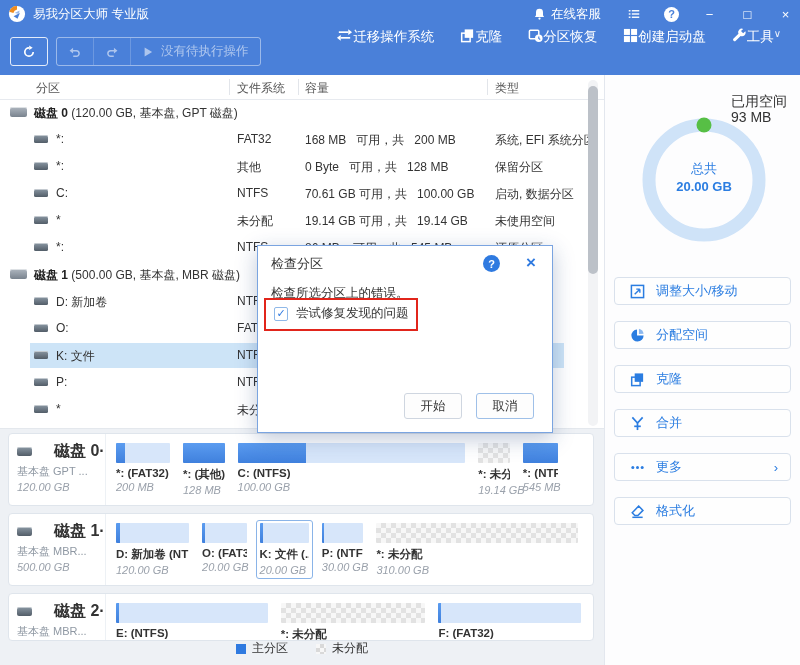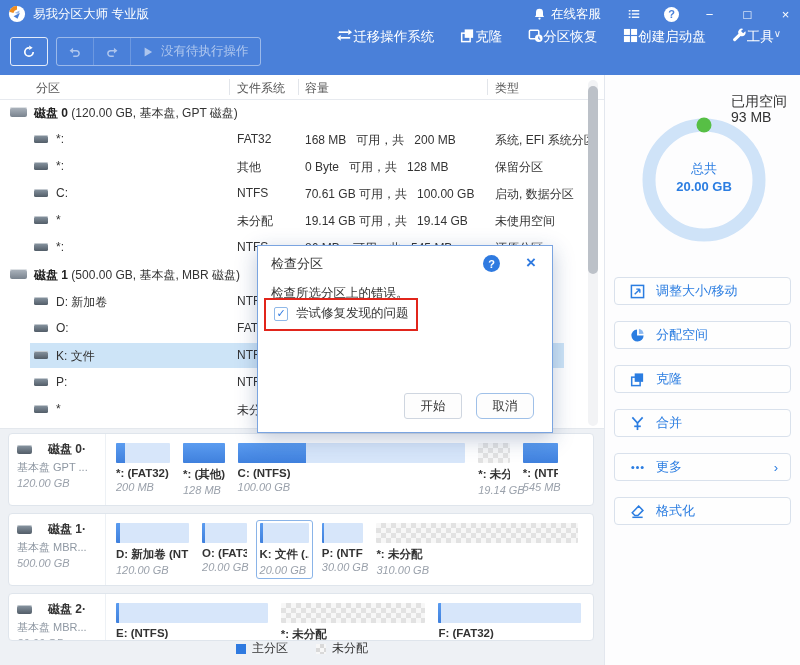--- a/index.html
+++ b/index.html
@@ -58,21 +58,21 @@
   .scroll-thumb{position:absolute;left:0;top:6px;width:10px;height:188px;
     background:#bcc1c8;border-radius:5px;cursor:pointer;}
   
   .cards{position:absolute;left:0;right:0;top:353px;bottom:0;background:#eef1f5;
     border-top:1px solid #e4e8ed;padding:4px 10px 0 8px;box-sizing:border-box;}
   .card{position:relative;background:#fff;border:1px solid #dfe5ec;border-radius:4px;
     height:73px;margin-bottom:7px;box-sizing:border-box;}
   .card.clip{height:48px;overflow:hidden;margin-bottom:0;}
   .dinfo{position:absolute;left:0;top:0;bottom:0;width:97px;border-right:1px solid #edf1f5;
     padding:7px 0 0 8px;box-sizing:border-box;}
-  .dname{font-size:12px;font-weight:bold;color:#333;display:flex;align-items:center;gap:16px;}
+  .dname{font-size:16px;font-weight:bold;color:#333;display:flex;align-items:center;gap:22px;}
   .dkind{font-size:11px;color:#8f98a3;margin-top:2px;}
   .dsize{font-size:11px;color:#9aa1ab;font-style:italic;margin-top:2px;}
   .dico{width:15px;height:9px;border-radius:2px;flex:0 0 auto;
     background:linear-gradient(#8a97a3,#525d68);box-shadow:inset 0 1px 0 rgba(255,255,255,.5);}
   .parts{position:absolute;left:103px;top:6px;right:4px;display:flex;gap:5px;}
   .pcell{box-sizing:border-box;padding:2px 3px;border:1px solid transparent;cursor:pointer;}
   .pcell.selected{border:1px solid #8ab4e8;background:#fff;border-radius:3px;}
   .bar{position:relative;height:20px;background:#d7e6fa;border-radius:1px;overflow:hidden;}
   .bar .used{position:absolute;left:0;top:0;bottom:0;background:linear-gradient(#5b9cf0,#3f80dd);}
   .bar.checker{background-color:#f7f7f7;background-image:
@@ -122,21 +122,21 @@
   .cbox{width:14px;height:14px;border:1px solid #8fb8e8;border-radius:2px;background:#fff;
     color:#2f7ae0;font-size:11px;font-weight:bold;display:flex;align-items:center;
     justify-content:center;cursor:pointer;box-sizing:border-box;}
   .anno{position:absolute;left:6px;top:52px;width:150px;height:29px;
     border:2px solid #e1251b;pointer-events:none;z-index:5;}
   .dlg-btn{position:absolute;bottom:13px;width:58px;height:26px;background:#fdfdfd;
     border:1px solid #cfd6e0;border-radius:3px;font-size:12.5px;color:#333;
     display:flex;align-items:center;justify-content:center;cursor:pointer;
     font-family:inherit;}
   .dlg-start{right:90px;}
-  .dlg-cancel{right:18px;border-color:#9fc0e8;border-radius:6px;}
+  .dlg-cancel{right:18px;border-color:#9fc0e8;}
   svg{display:block;}
 </style>
 </head>
 <body>
 
 <div class="window">
 
   <div class="titlebar">
     <span class="logo">
       <svg viewBox="0 0 20 20" width="18" height="18">

